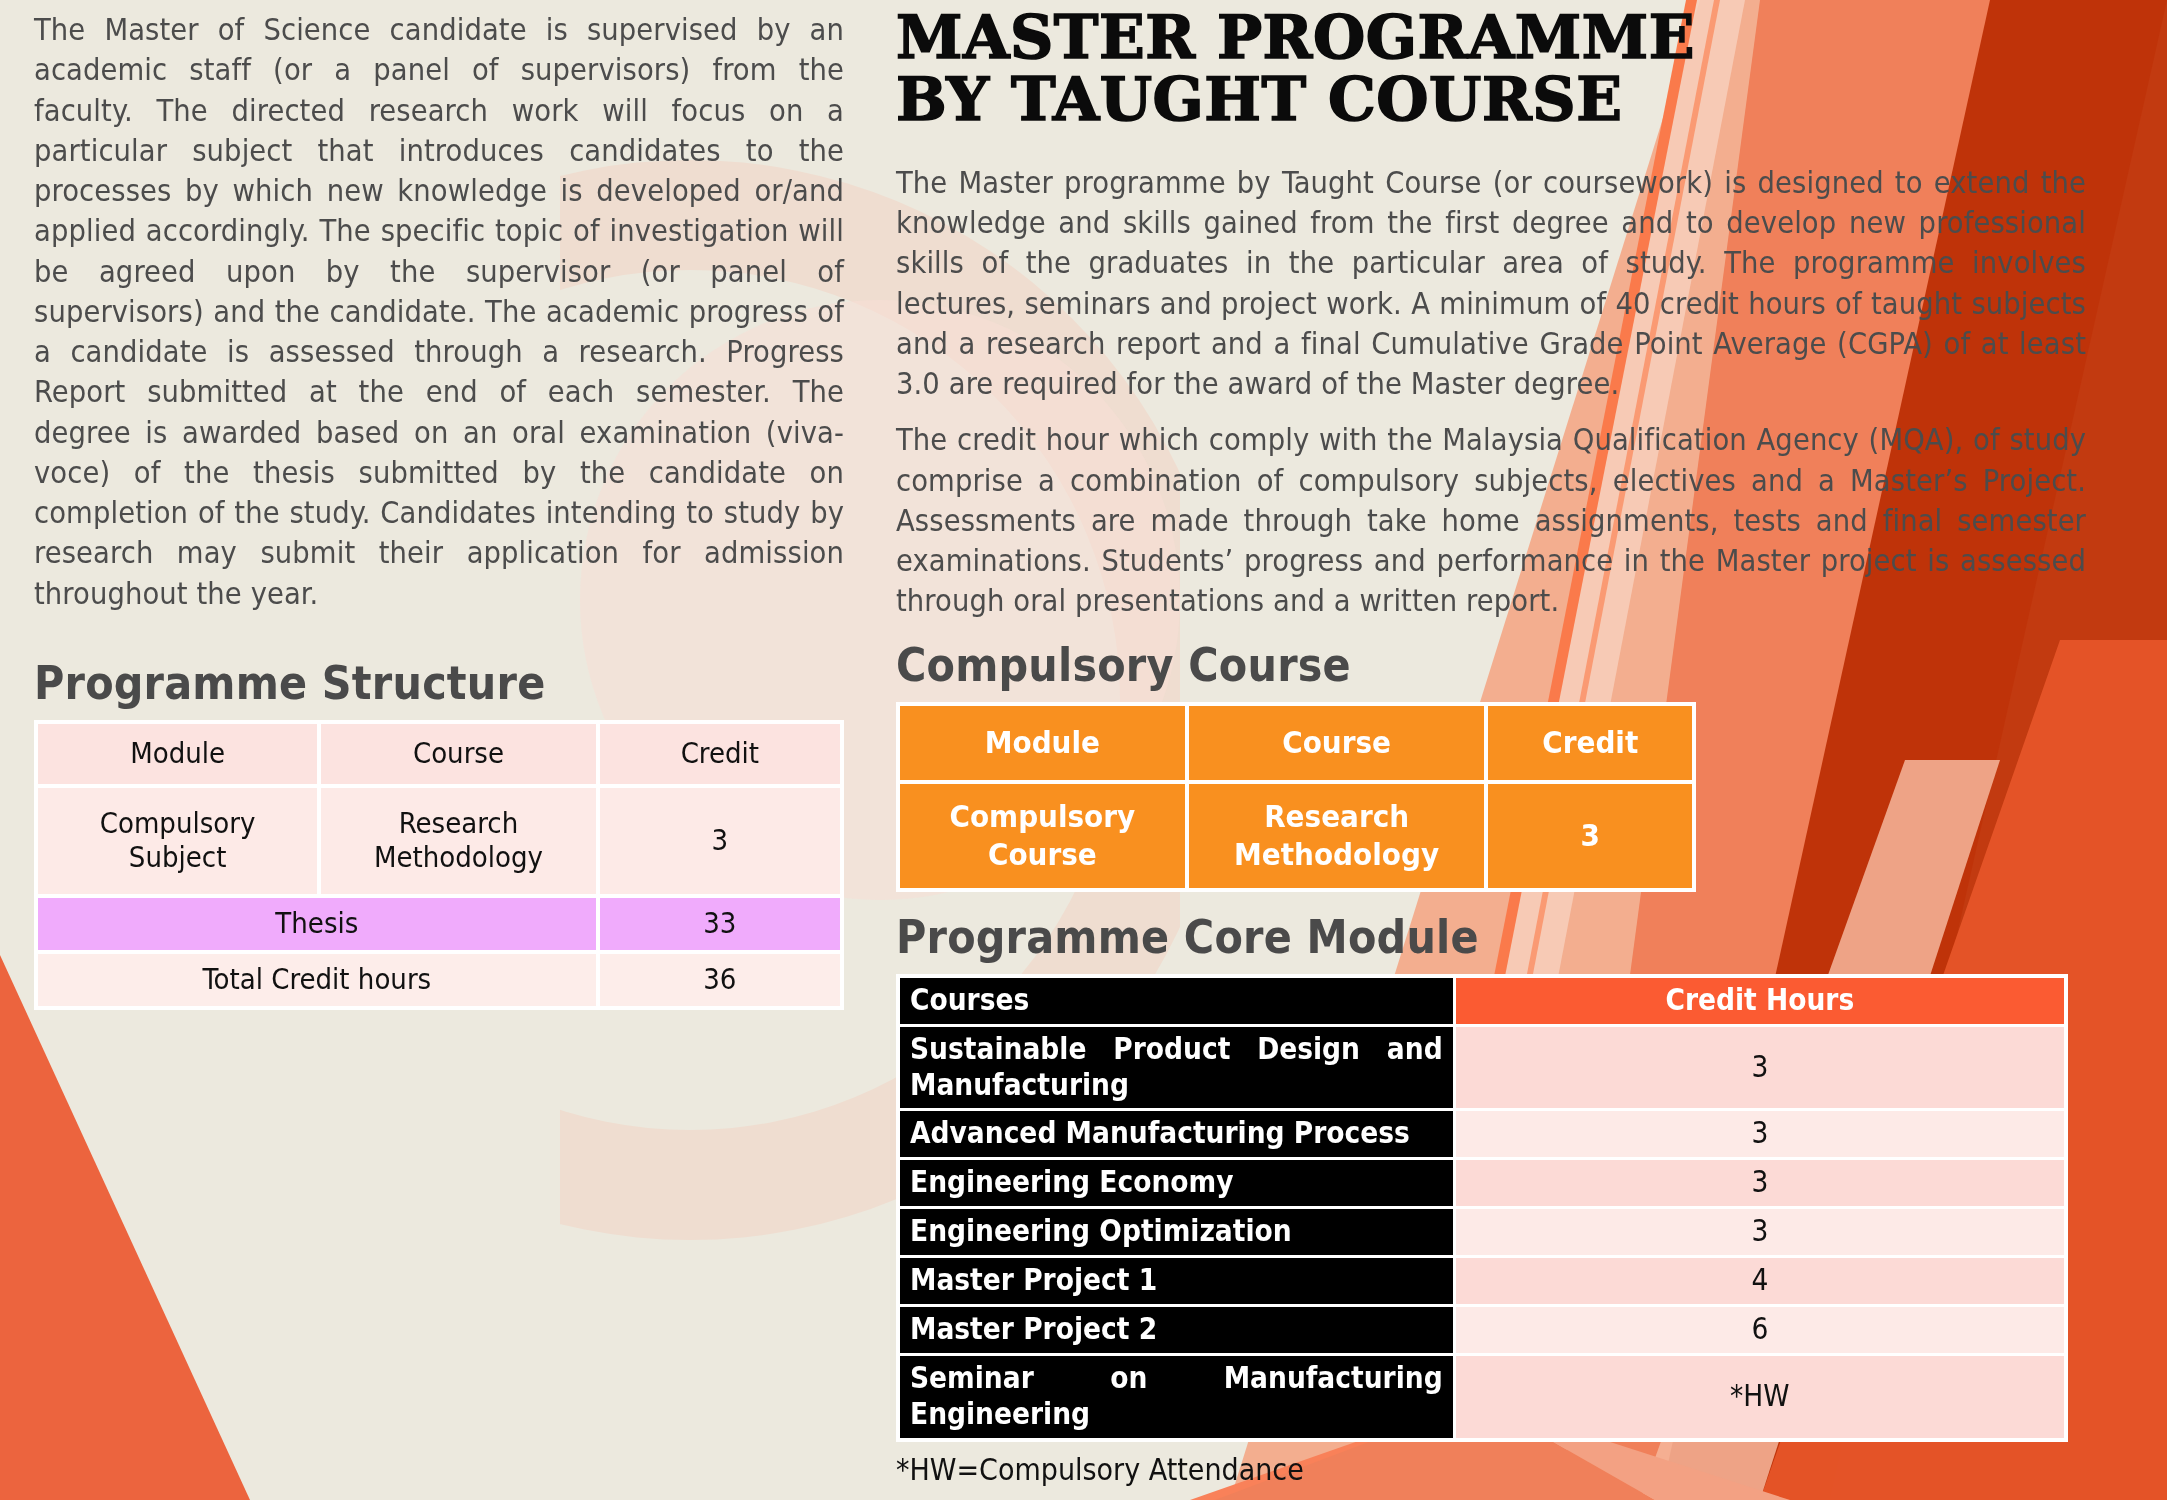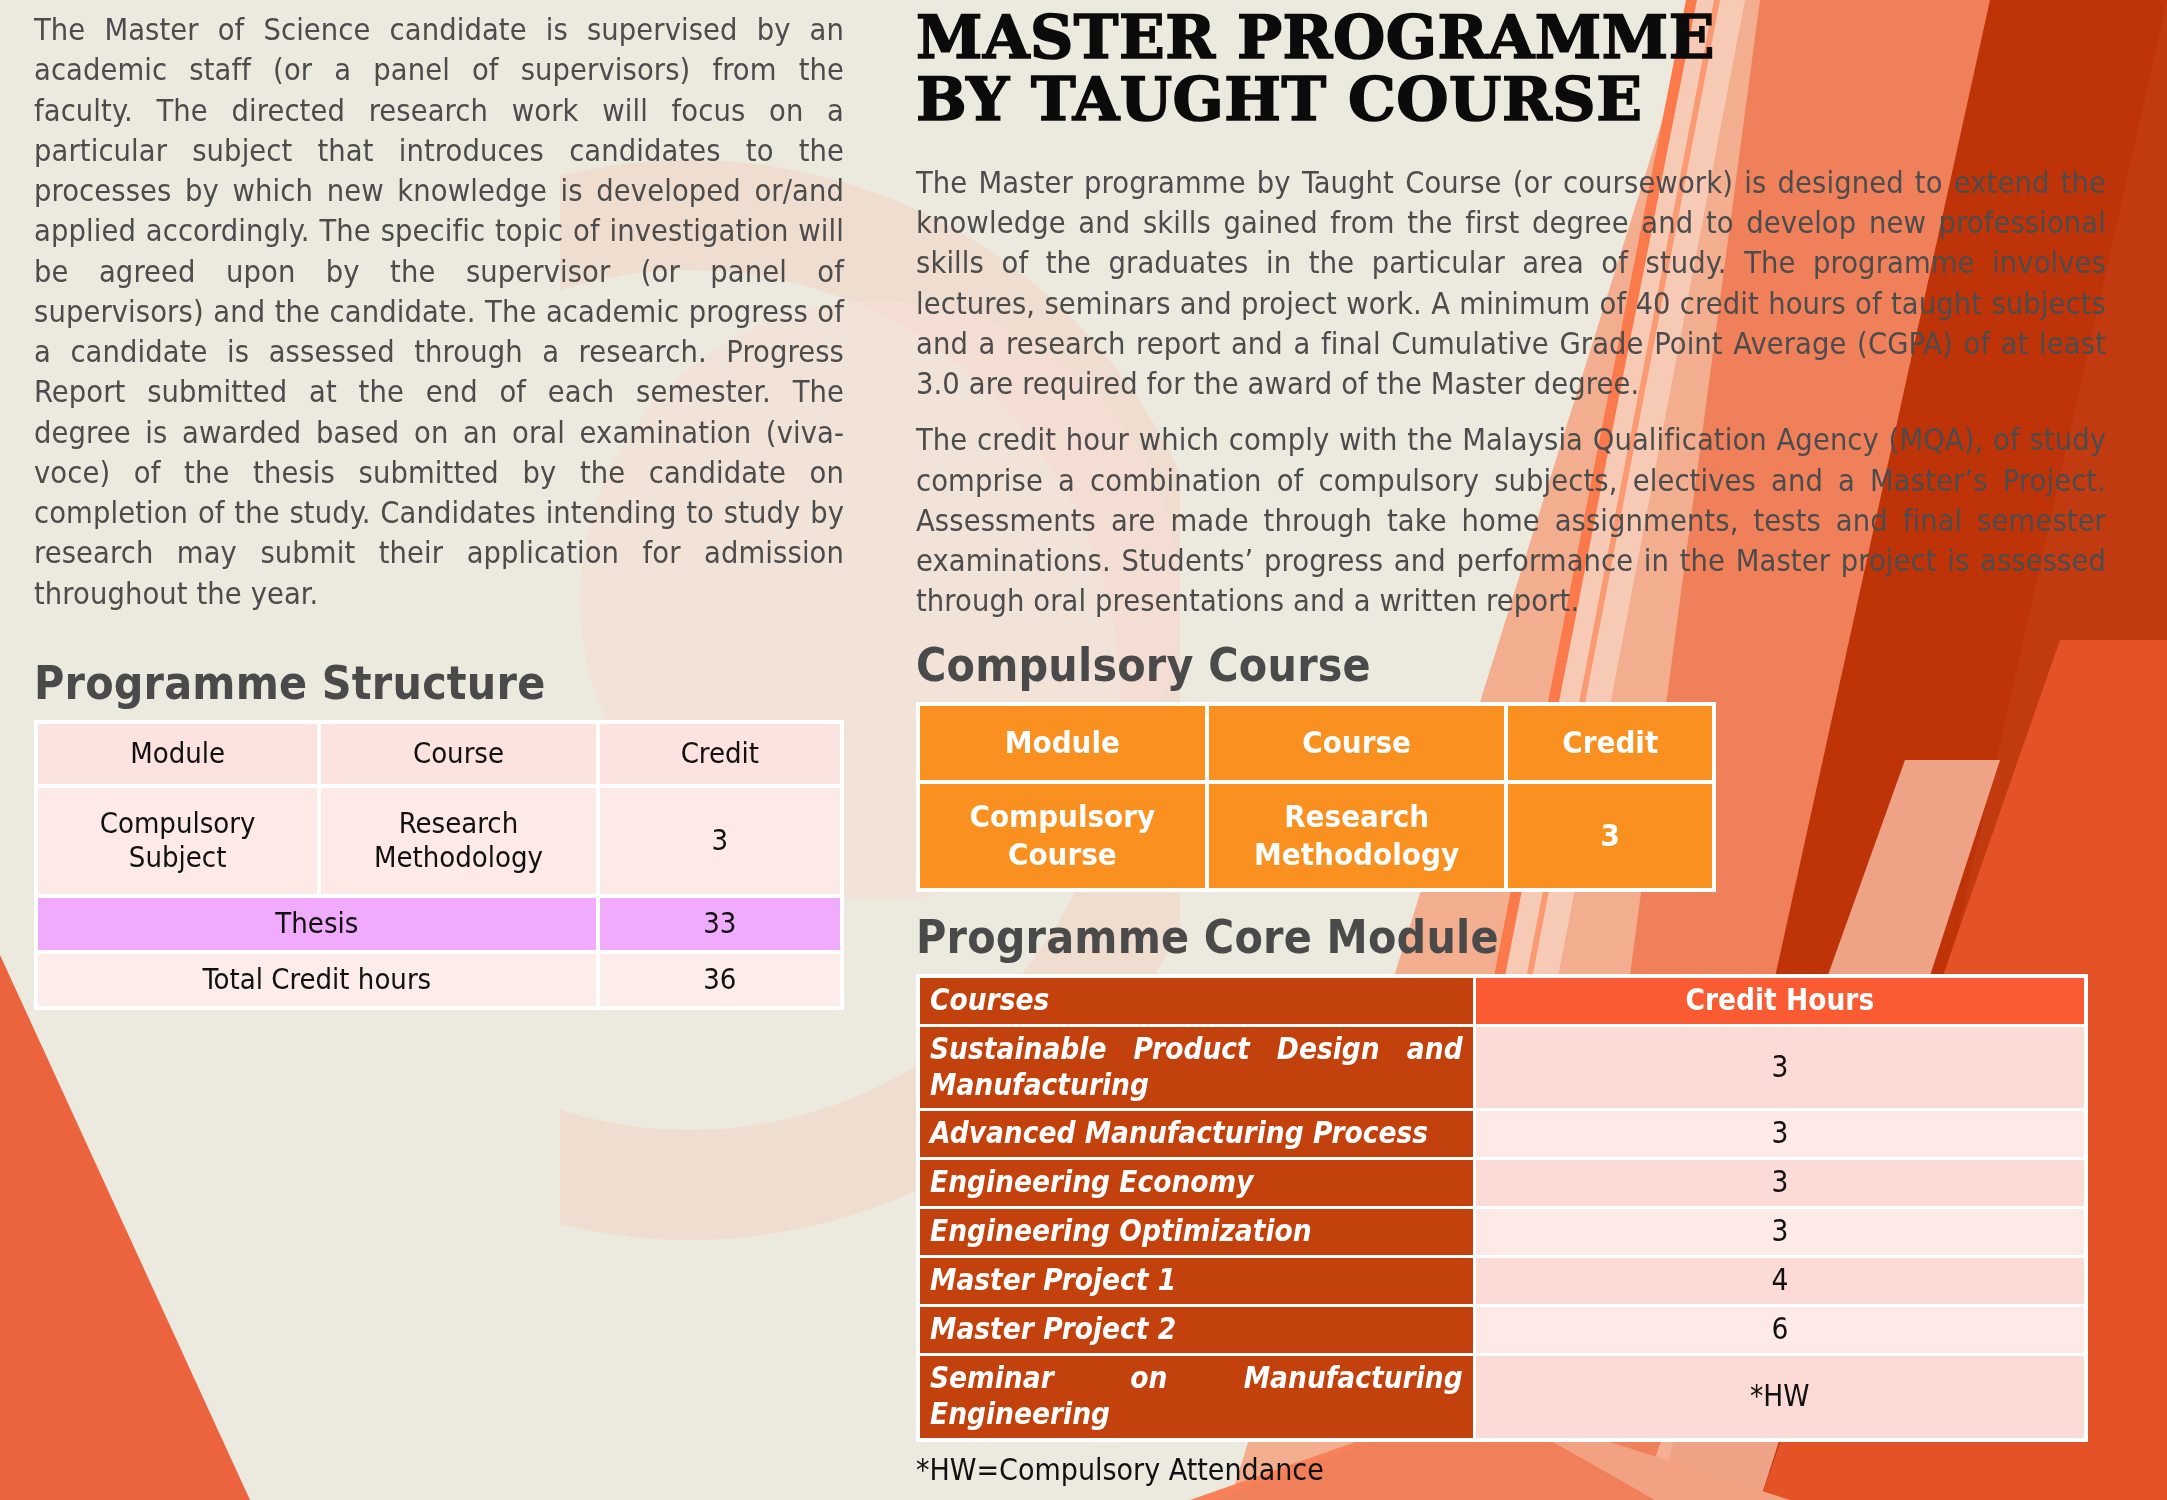--- a/index.html
+++ b/index.html
@@ -8,21 +8,21 @@
     background:#ECE9DE;
     font-family:"DejaVu Sans Condensed","Liberation Sans",sans-serif;
     overflow:hidden;position:relative;
   }
   #bg{position:absolute;inset:0;width:2167px;height:1500px;z-index:0;}
   #page{position:absolute;inset:0;z-index:2;}
 
   
   .col{position:absolute;}
   .col-left{left:34px;top:10px;width:810px;}
-  .col-right{left:916px;top:6px;width:1190px;}
+  .col-right{left:896px;top:6px;width:1190px;}
 
   
   .poster-title{
     font-family:"DejaVu Serif","Liberation Serif",serif;
     font-weight:bold;color:#0b0b0b;
     font-size:62px;line-height:1.04;letter-spacing:.5px;
     margin:0 0 14px 0;text-transform:uppercase;
     -webkit-text-stroke:1.6px #0b0b0b;
   }
   .poster-title.right{font-size:60px;}
@@ -96,22 +96,22 @@
   
   .tbl-core{
     width:1172px;margin-top:2px;
     border:4px solid #ffffff;
   }
   .tbl-core td{
     border:3px solid #ffffff;vertical-align:middle;
     font-size:29.5px;line-height:1.22;padding:5px 10px;
   }
   .tbl-core td.c-name{
-    background:#c2410c;color:#ffffff;font-weight:600;
-    text-align:justify;text-align-last:justify;width:540px;font-style:italic;
+    background:#000000;color:#ffffff;font-weight:600;
+    text-align:justify;text-align-last:justify;width:540px;
   }
   .tbl-core td.c-name.plain{text-align:right;text-align-last:left;}
   .tbl-core td.c-cred{
     color:#111;text-align:center;font-weight:500;width:600px;
   }
   .tbl-core tr.hdr td.c-name{text-align:left;text-align-last:left;}
   .tbl-core tr.hdr td.c-cred{
     background:#FB5B32;color:#ffffff;font-weight:600;
   }
   .tbl-core tr.shadeA td.c-cred{background:#FCDAD6;}

